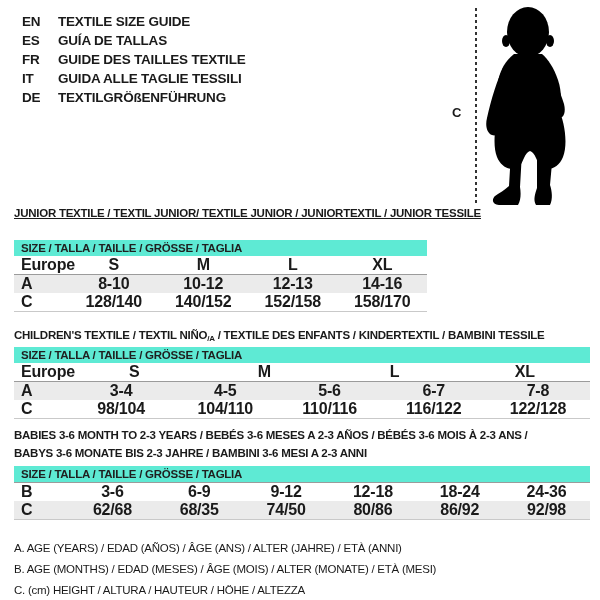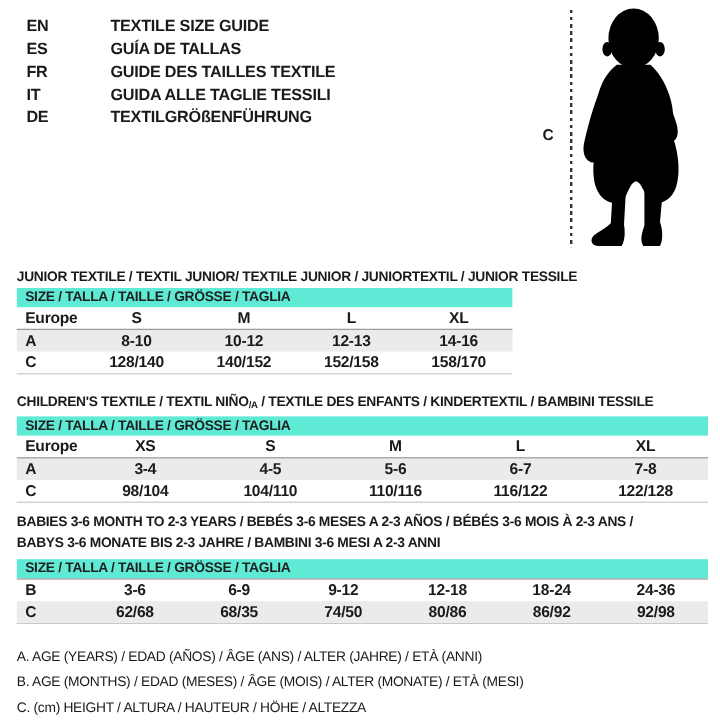--- a/index.html
+++ b/index.html
@@ -3,46 +3,46 @@
 <meta charset="utf-8">
 <style>
   html,body { margin:0; padding:0; background:#fff; }
   .page {
     position:relative; width:600px; height:600px; background:#ffffff;
     font-family:"Liberation Sans", sans-serif; color:#1a1a1a; overflow:hidden;
   }
   
   .lang { position:absolute; left:22px; top:12px; }
   .lang-row { display:flex; height:19px; align-items:center; font-weight:bold;
-              font-size:13.5px; letter-spacing:-0.2px;gap:34px; }
+              font-size:13.5px; letter-spacing:-0.2px; }
   .lang-code { width:36px; flex:0 0 36px; }
   
   .dotline { position:absolute; left:475px; top:8px; width:2px; height:198px;
     background:repeating-linear-gradient(to bottom,#333 0,#333 3px,transparent 3px,transparent 6px); }
   .c-label { position:absolute; left:452px; top:105px; font-weight:bold; font-size:13px; }
   .baby-svg { position:absolute; left:484px; top:4px; }
   
   .sec-title { position:absolute; left:14px; font-weight:bold; font-size:11.5px;
                letter-spacing:-0.25px; white-space:nowrap; line-height:14px; }
   .sec-title sub { font-size:8px; vertical-align:-2px; }
   .title3 { line-height:18px; }
   
   .sg-table { position:absolute; left:14px; border-bottom:1px solid #c9c9c9; }
   .size-bar { height:16px; line-height:16px; background:#5eead4; color:#1f1f1f;
               font-weight:bold; font-size:11.5px; letter-spacing:-0.25px; padding-left:7px; }
   .trow { display:flex; height:18px; line-height:18px; font-weight:bold;
-          font-size:13px; letter-spacing:-0.2px; }
+          font-size:16px; letter-spacing:-0.2px; }
   .trow .lbl { flex:0 0 55px; width:55px; padding-left:7px; box-sizing:border-box; text-align:left; }
   .trow .val { flex:1 1 0; text-align:center; }
   .trow.shade { background:#ebebeb; }
   .trow.topline { border-top:1px solid #9b9b9b; }
   #table1 { top:240px; width:413px; }
   #table2 { top:347px; width:576px; }
   #table3 { top:466px; width:576px; }
-  #t1-title { top:224px; }
+  #t1-title { top:206px;text-decoration:underline; }
   #t2-title { top:328px;text-align:center; }
   #t3-title { top:426px; }
   
   .footnotes { position:absolute; left:14px; top:538px; }
   .foot-row { height:21px; line-height:21px; font-weight:normal; font-size:11.5px;
               letter-spacing:-0.25px; white-space:nowrap; }
 </style>
 </head>
 <body>
 
@@ -111,21 +111,20 @@
     </div>
   </div>
 
   <div class="sec-title" id="t2-title">
     <span>CHILDREN'S TEXTILE / TEXTIL NIÑO</span><sub>/A</sub><span> / TEXTILE DES ENFANTS / KINDERTEXTIL / BAMBINI TESSILE</span>
   </div>
   <div class="sg-table" id="table2">
     <div class="size-bar">SIZE / TALLA / TAILLE / GRÖSSE / TAGLIA</div>
     <div class="trow">
       <div class="lbl">Europe</div>
-      <div class="val">XS</div>
       <div class="val">S</div>
       <div class="val">M</div>
       <div class="val">L</div>
       <div class="val">XL</div>
     </div>
     <div class="trow shade topline">
       <div class="lbl">A</div>
       <div class="val">3-4</div>
       <div class="val">4-5</div>
       <div class="val">5-6</div>

